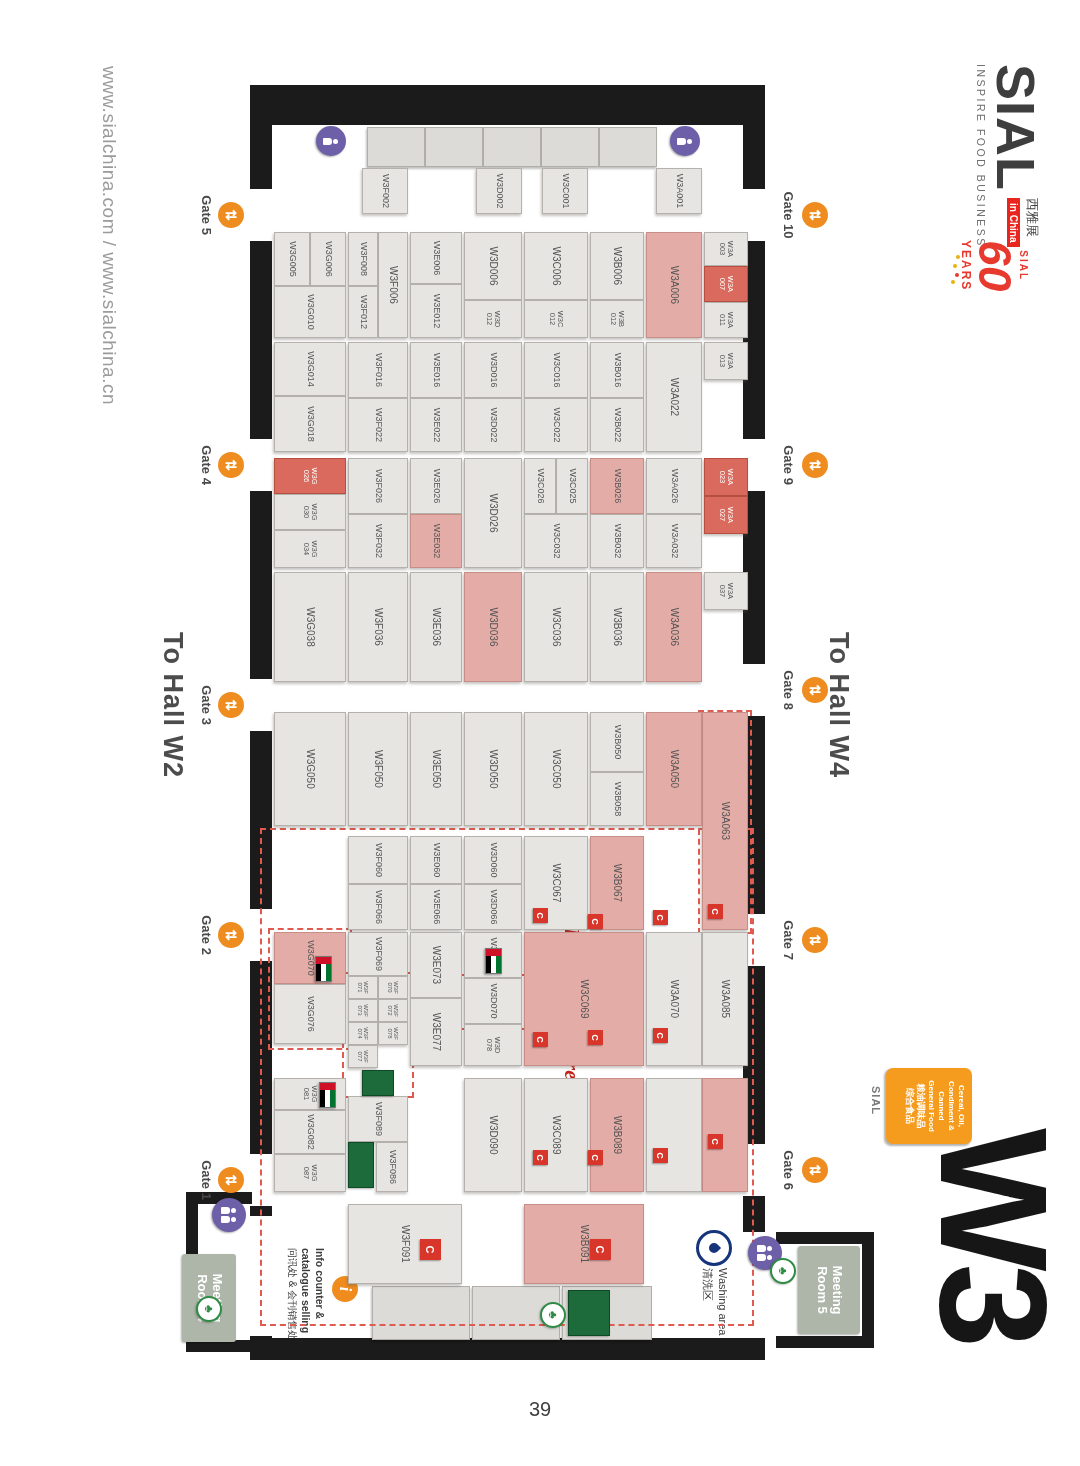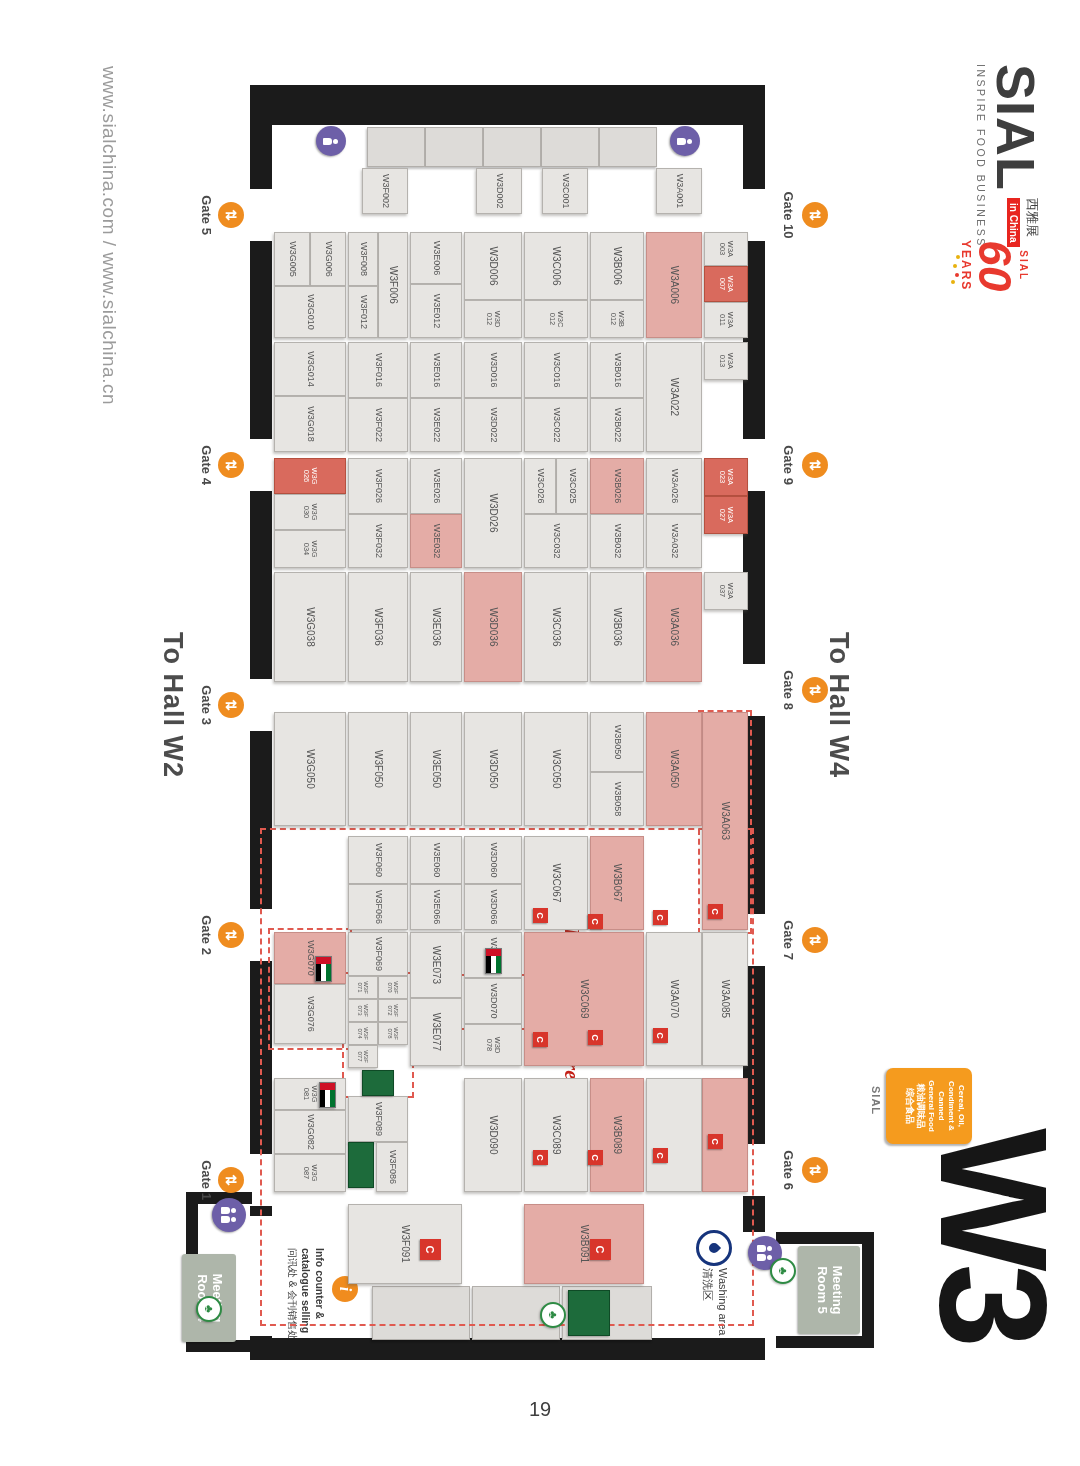--- a/index.html
+++ b/index.html
@@ -349,13 +349,13 @@
         <div class="person"></div>
         <div class="person"></div>
       </div>
       <div class="eco" style="left: 1258px; top: 284px;"></div>
       <div class="eco" style="left: 1296px; top: 858px;"></div>
       <div class="eco" style="left: 1302px; top: 514px;"></div>
     </div>
 
 </div>
 
-<div class="pagenum">19</div>
+<div class="pagenum">39</div>
 
 </body></html>

